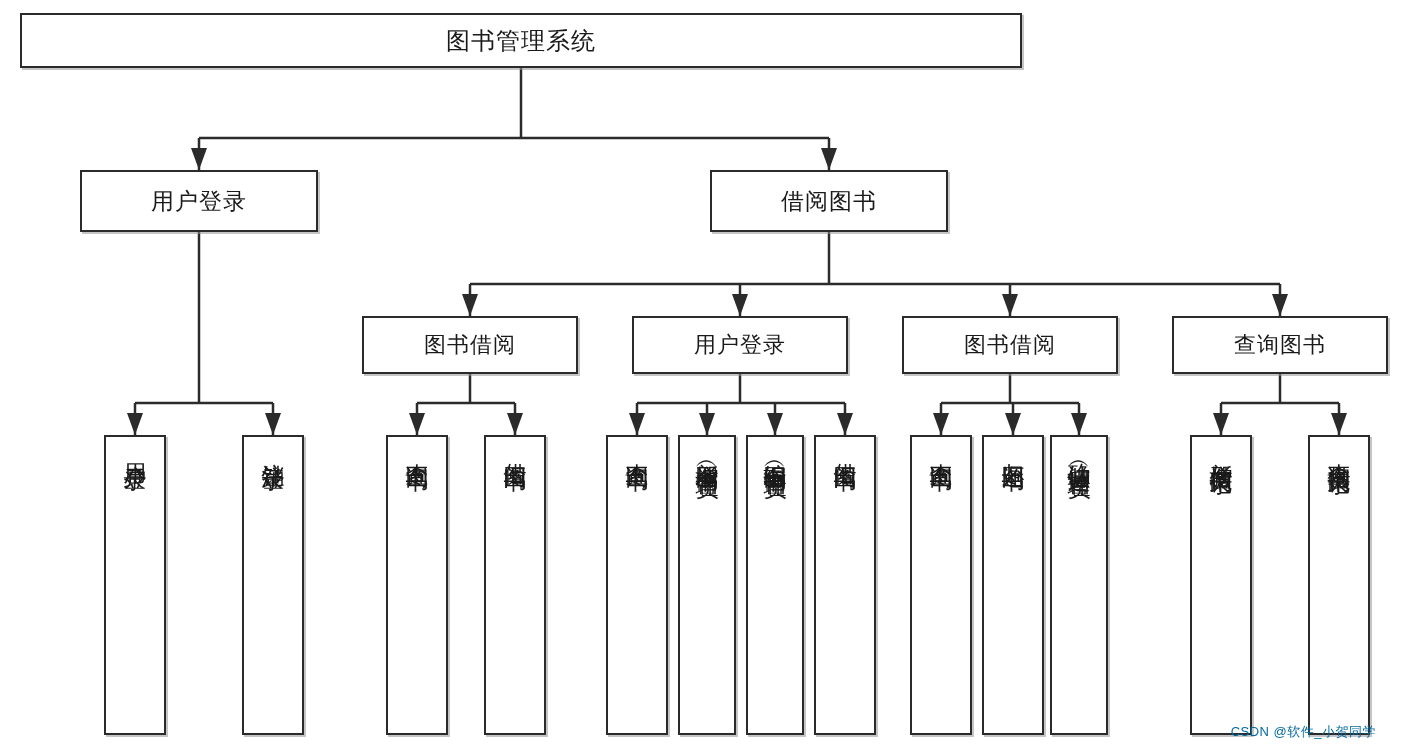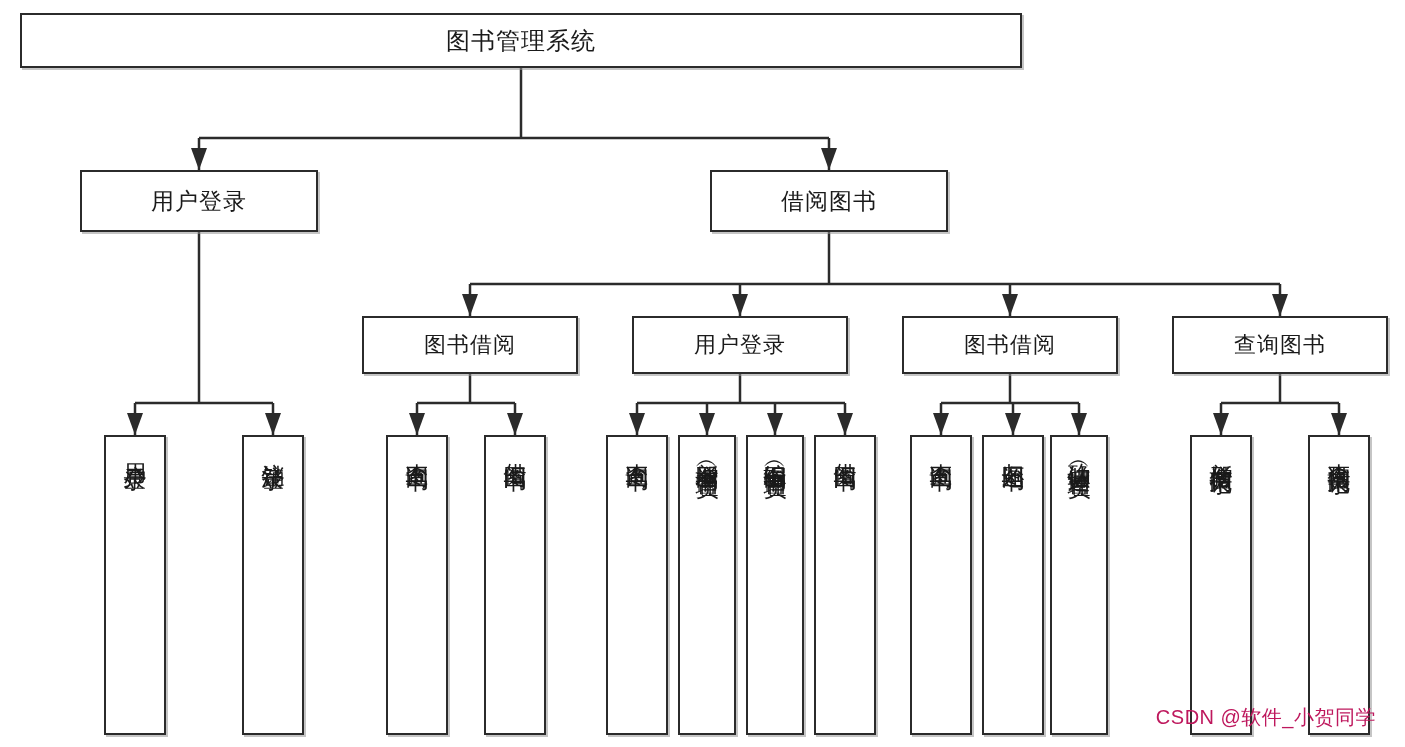--- a/index.html
+++ b/index.html
@@ -13,22 +13,22 @@
   .node.shadow{box-shadow:2px 2px 0 rgba(150,150,150,.55);}
   .node .lbl{display:block;text-align:center;line-height:1.08;
              letter-spacing:1px;}
   .node.h .lbl{font-size:24px;}
   .node.l2 .lbl{font-size:23px;}
   .node.l3 .lbl{font-size:22px;}
   .node.v{padding:8px 0;align-items:flex-start;}
   .node.v .lbl{writing-mode:vertical-rl;text-orientation:upright;
                font-size:23px;line-height:1.18;letter-spacing:2px;
                white-space:nowrap;margin:0 auto;}
-  #watermark{position:absolute;right:10px;bottom:16px;font-size:20px;
-             color:#be185d;letter-spacing:.5px;white-space:nowrap;
+  #watermark{position:absolute;right:10px;bottom:6px;font-size:13px;
+             color:#0369a1;letter-spacing:.5px;white-space:nowrap;
              pointer-events:none;}
 </style>
 </head>
 <body>
 
 <div id="canvas">
   <svg id="edges" viewBox="0 0 1405 747" preserveAspectRatio="none">
       <line x1="521" y1="68" x2="521" y2="138" stroke="#2b2b2b" stroke-width="2.5"></line>
       <line x1="199" y1="138" x2="829" y2="138" stroke="#2b2b2b" stroke-width="2.5"></line>
       <line x1="199" y1="138" x2="199" y2="170" stroke="#2b2b2b" stroke-width="2.5"></line>

